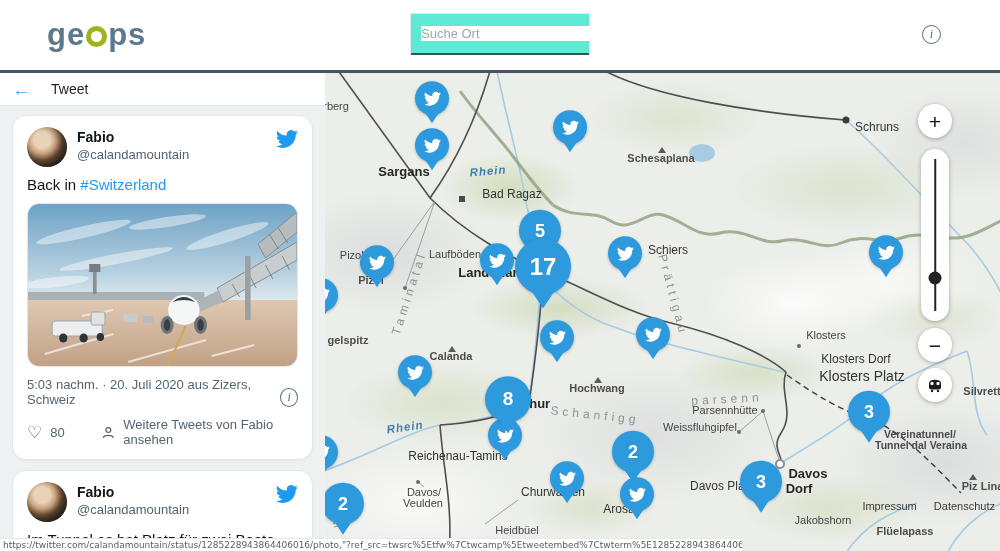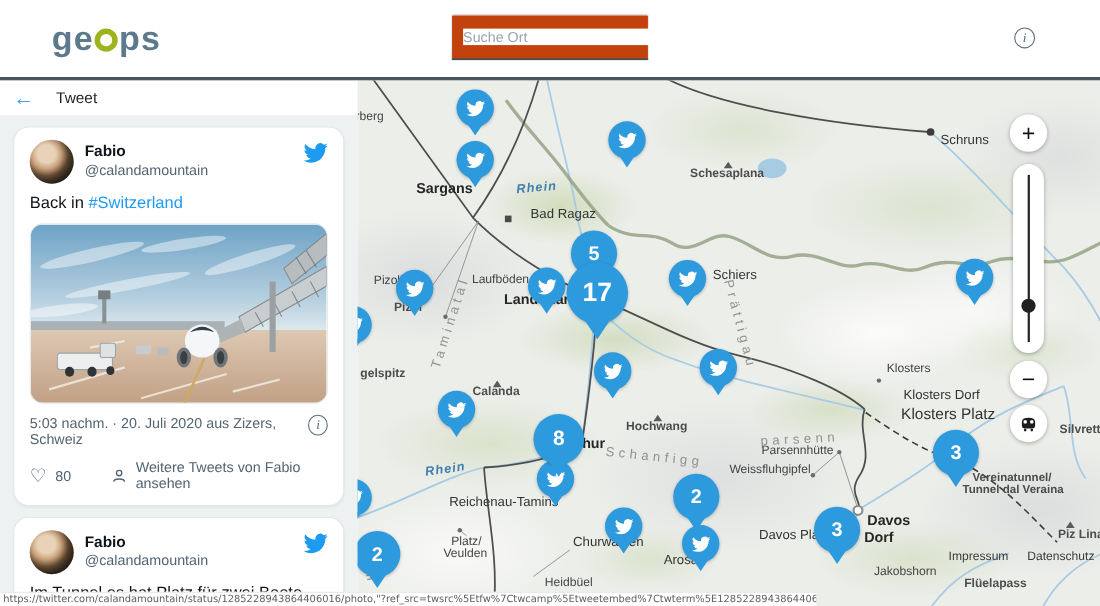--- a/index.html
+++ b/index.html
@@ -6,21 +6,21 @@
   html,body { width:1000px; height:551px; overflow:hidden; background:#fff;
     font-family:"Liberation Sans", sans-serif; }
 
   
   .header { position:absolute; left:0; top:0; width:1000px; height:70px; background:#fff; z-index:30; }
   .hdr-line { position:absolute; left:0; top:70px; width:1000px; height:3px; background:#4a545c; z-index:35; }
   .logo { position:absolute; left:47px; top:17px; font-size:31px; font-weight:bold; color:#5d7a8c;
     letter-spacing:1px; display:flex; align-items:center; }
   .logo .oring { display:inline-block; width:21px; height:21px; border:5px solid #9db41e; border-radius:50%;
     margin:2px 1px 0 1px; }
-  .searchbox { position:absolute; left:410px; top:13px; width:180px; height:42px; background:#c2410c;
+  .searchbox { position:absolute; left:410px; top:13px; width:180px; height:42px; background:#5eead4;
     border:1px solid #e2e7ea; border-bottom:2px solid #3d5059; border-radius:2px;
     display:flex; align-items:center; padding:0 8px 0 10px; }
   .searchbox input { flex:1; border:none; outline:none; font-size:13px; color:#333;
     font-family:"Liberation Sans",sans-serif; }
   .searchbox input::placeholder { color:#9aa7ad; }
   .icon-btn { background:none; border:none; cursor:pointer; }
   .info-circle { display:inline-flex; align-items:center; justify-content:center;
     width:19px; height:19px; border:1.6px solid #546e7a; border-radius:50%;
     color:#546e7a; font-size:12px; font-style:italic; font-family:"Liberation Serif",serif; }
   .hdr-info { position:absolute; right:59px; top:25px; }
@@ -39,21 +39,21 @@
     background:radial-gradient(circle at 38% 32%, #e8d3b8 0 22%, #c9a07a 38%, #6d5138 55%, #332a20 78%, #1f1a14 100%);
     box-shadow:inset -6px -4px 8px rgba(0,0,0,.35); }
   .t-who { flex:1; padding-top:2px; }
   .t-name { font-size:14px; font-weight:bold; color:#0f1419; line-height:1.25; }
   .t-handle { font-size:13px; color:#536471; line-height:1.25; }
   .t-bird { width:22px; height:22px; flex:0 0 22px; margin-top:1px; }
   .t-text { font-size:15px; color:#0f1419; margin-top:9px; }
   .t-link { color:#1d9bf0; text-decoration:none; }
   .t-img { margin-top:10px; border-radius:12px; border:1px solid #e1e8ea; overflow:hidden; position:relative; }
   .t-img.airport { height:164px; }
-  .t-meta { display:flex; align-items:flex-start; margin-top:10px; font-size:13px; color:#536471; }
+  .t-meta { display:flex; align-items:flex-end; margin-top:10px; font-size:13px; color:#536471; }
   .t-meta .spacer { flex:1; }
   .t-actions { display:flex; align-items:center; gap:8px; margin-top:10px; font-size:13px; color:#536471; }
   .heart { font-size:17px; line-height:1; color:#536471; cursor:pointer; }
   .likes { margin-right:28px; }
   .person-ic { width:17px; height:17px; }
 
   
   .map { position:absolute; left:325px; top:73px; width:675px; height:478px; overflow:hidden;
     background-color:#eceeea; cursor:grab;
     background-image:
@@ -329,21 +329,21 @@
       <div class="mlbl city-lg" style="left: 537px; top: 303px;">Klosters Platz</div>
       <div class="mlbl tunnel" style="left: 595px; top: 361px;">Vereinatunnel/</div>
       <div class="mlbl tunnel" style="left: 596px; top: 372px;">Tunnel dal Veraina</div>
       <div class="mlbl mtn" style="left: 660px; top: 318px;">Silvretta</div>
       <div class="mlbl city" style="left: 397px; top: 413px;">Davos Platz</div>
       <div class="mlbl city-bold" style="left: 483px; top: 400px;">Davos</div>
       <div class="mlbl city-bold" style="left: 474px; top: 415px;">Dorf</div>
       <div class="mlbl hamlet" style="left: 498px; top: 447px;">Jakobshorn</div>
       <div class="mlbl mtn" style="left: 663px; top: 413px;">Piz Linard</div>
       <div class="mlbl mtn" style="left: 580px; top: 458px;">Flüelapass</div>
-      <div class="mlbl hamlet" style="left: 99px; top: 419px;">Platz/</div>
+      <div class="mlbl hamlet" style="left: 99px; top: 419px;">Davos/</div>
       <div class="mlbl hamlet" style="left: 98px; top: 430px;">Veulden</div>
       <div class="mlbl hamlet" style="left: 156px; top: 457px; margin-left: 36px;">Heidbüel</div>
       <div class="mlbl city" style="left: 228px; top: 419px;">Churwalden</div>
       <div class="mlbl city" style="left: 294px; top: 436px;">Arosa</div>
       <div class="mlbl region" style="left: 10px; top: 440px; transform: translate(-50%, -50%) rotate(78deg);">Dom</div>
       <div class="sym peak" style="left: 337px; top: 77px;"></div>
       <div class="sym peak" style="left: 127px; top: 276px;"></div>
       <div class="sym peak" style="left: 273px; top: 307px;"></div>
       <div class="sym peak" style="left: 648px; top: 404px;"></div>
       <div class="sym dot" style="left: 474px; top: 273px;"></div>

